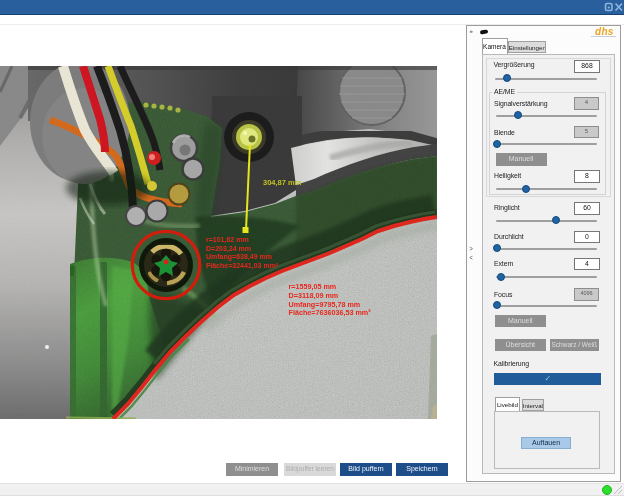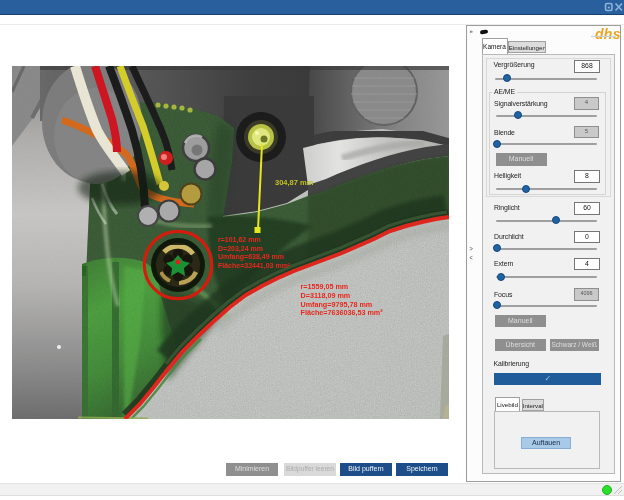--- a/index.html
+++ b/index.html
@@ -18,21 +18,21 @@
 <body>
 <div id="titlebar" class="abs">
   <svg class="abs" style="left:604px;top:2px" width="20" height="10" viewBox="0 0 20 10">
     <rect x="1.5" y="1.5" width="6.5" height="7" rx="1.6" fill="none" stroke="#8db4da" stroke-width="1.6"></rect>
       <rect x="3.8" y="4.6" width="2" height="1.8" fill="#8db4da"></rect>
     <path d="M11.5 1.5 L18 8.5 M18 1.5 L11.5 8.5" stroke="#8db4da" stroke-width="1.6" fill="none"></path>
   </svg>
 </div>
 <div class="abs" style="left:0;top:24px;width:624px;height:1px;background:#ececec"></div>
 
-<div class="abs" style="left:12px;top:66px;width:437px;height:353px;background:#ec4899" id="photo">
+<div class="abs" style="left:0;top:66px;width:437px;height:353px;background:#ec4899" id="photo">
 <svg width="437" height="353" viewBox="0 0 437 353" xmlns="http://www.w3.org/2000/svg">
   <defs>
     <filter id="speck" x="0" y="0" width="100%" height="100%">
       <feTurbulence type="fractalNoise" baseFrequency="0.8" numOctaves="2" seed="11" stitchTiles="stitch" result="t"></feTurbulence>
       <feColorMatrix in="t" type="matrix" values="0.42 0.42 0.42 0 0.18  0.42 0.42 0.42 0 0.18  0.42 0.42 0.42 0 0.18  0 0 0 0 0.35"></feColorMatrix>
       <feComposite operator="in" in2="SourceGraphic"></feComposite>
     </filter>
     <filter id="gspeck" x="0" y="0" width="100%" height="100%">
       <feTurbulence type="fractalNoise" baseFrequency="0.55" numOctaves="2" seed="5" stitchTiles="stitch" result="t"></feTurbulence>
       <feColorMatrix in="t" type="matrix" values="0.5 0.5 0.5 0 0  0.5 0.5 0.5 0 0.12  0.5 0.5 0.5 0 0  0 0 0 0 0.35"></feColorMatrix>
@@ -239,21 +239,21 @@
 <svg class="abs" style="left:613px;top:485px" width="10" height="10">
     <path d="M9 1 L1 9 M9 5 L5 9" stroke="#c0c0c0" stroke-width="1"></path>
   </svg>
 
 <div class="abs" style="left:468.5px;top:245px;font-size:7px;color:#444;transform:scale(0.8,1);z-index:5;">&gt;</div>
 <div class="abs" style="left:468.5px;top:254px;font-size:7px;color:#444;transform:scale(0.8,1);z-index:5;">&lt;</div>
 
 <div class="abs" style="left:466px;top:25px;width:155px;height:457px;background:#fcfcfc;border:1px solid #9c9c9c;box-sizing:border-box;"></div>
 <div class="abs" style="left:469.5px;top:27.5px;font-size:6px;color:#333;">»</div>
 <div class="abs" style="left:480px;top:29.5px;width:8px;height:3.5px;background:#111;border-radius:2px;transform:rotate(-10deg);"></div>
-<div class="abs" style="left:595px;top:25.5px;font-size:14px;font-weight:bold;font-style:italic;color:#eca424;letter-spacing:0.3px;">dhs</div>
+<div class="abs" style="left:595px;top:25.5px;font-size:10px;font-weight:bold;font-style:italic;color:#eca424;letter-spacing:0.3px;">dhs</div>
 <div class="abs" style="left:591px;top:36px;width:25px;height:1px;background:#c9cfd8;"></div>
 
 <div class="abs" style="left:481.5px;top:37.8px;width:26px;height:16.2px;background:#fff;border:1px solid #9f9f9f;border-bottom:none;box-sizing:border-box;font-size:6.5px;color:#111;text-align:center;line-height:15px;white-space:nowrap;overflow:hidden;">Kamera</div>
 <div class="abs" style="left:507.7px;top:40.7px;width:38.5px;height:12.8px;background:#dcdcdc;border:1px solid #9f9f9f;box-sizing:border-box;font-size:6.2px;color:#222;text-align:center;line-height:11.5px;white-space:nowrap;overflow:hidden;">Einstellungen</div>
 
 <div class="abs" style="left:482px;top:53.5px;width:133px;height:420px;background:#f1f1f1;border:1px solid #b9b9b9;box-sizing:border-box;"></div>
 
 <div class="abs" style="left:486px;top:57.5px;width:125px;height:139px;border:1px solid #d8d8d8;box-sizing:border-box;"></div>
 <div class="abs lbl" style="left:493.5px;top:60.5px;">Vergrößerung</div>
 <div class="abs vbox" style="left:574px;top:59.5px;width:24px;height:11px;">868</div>

